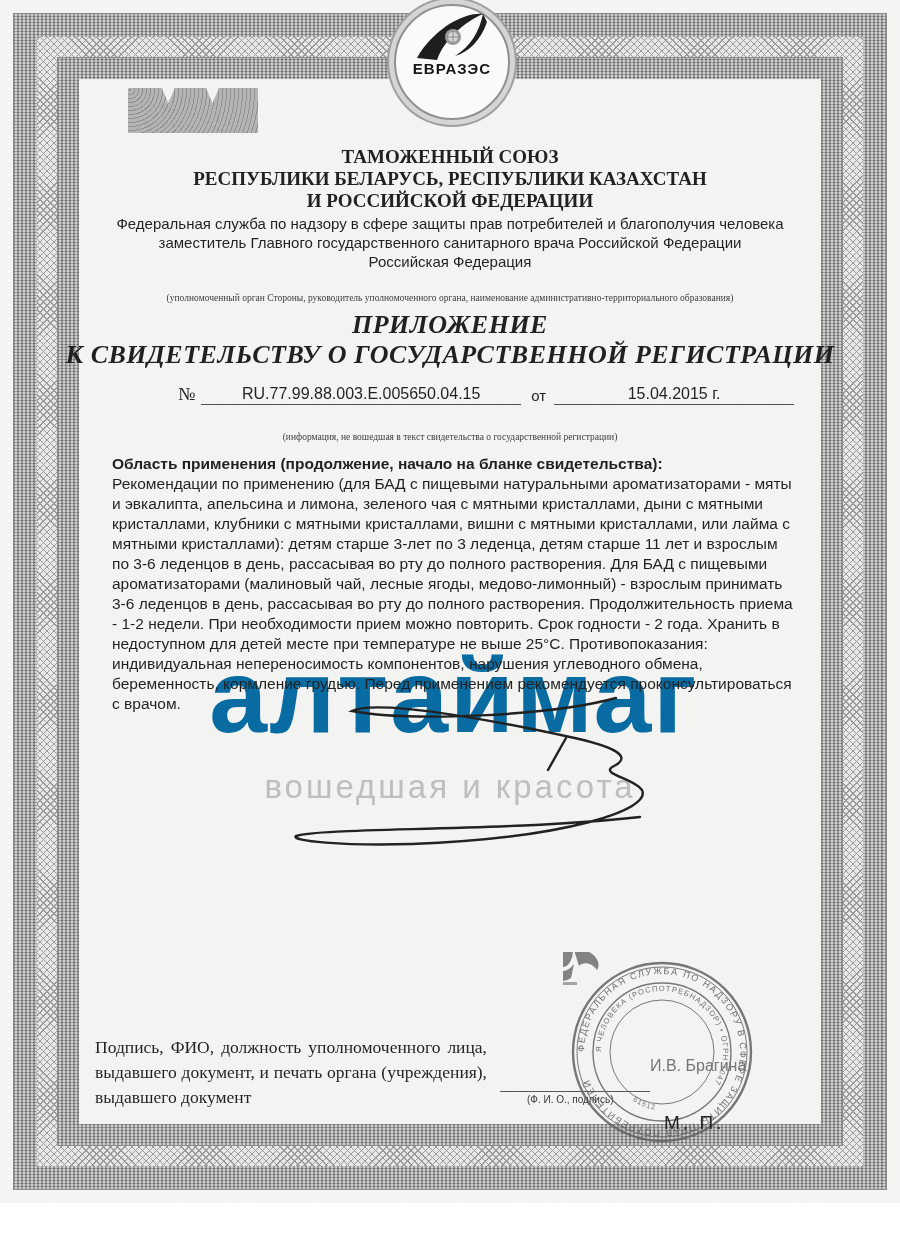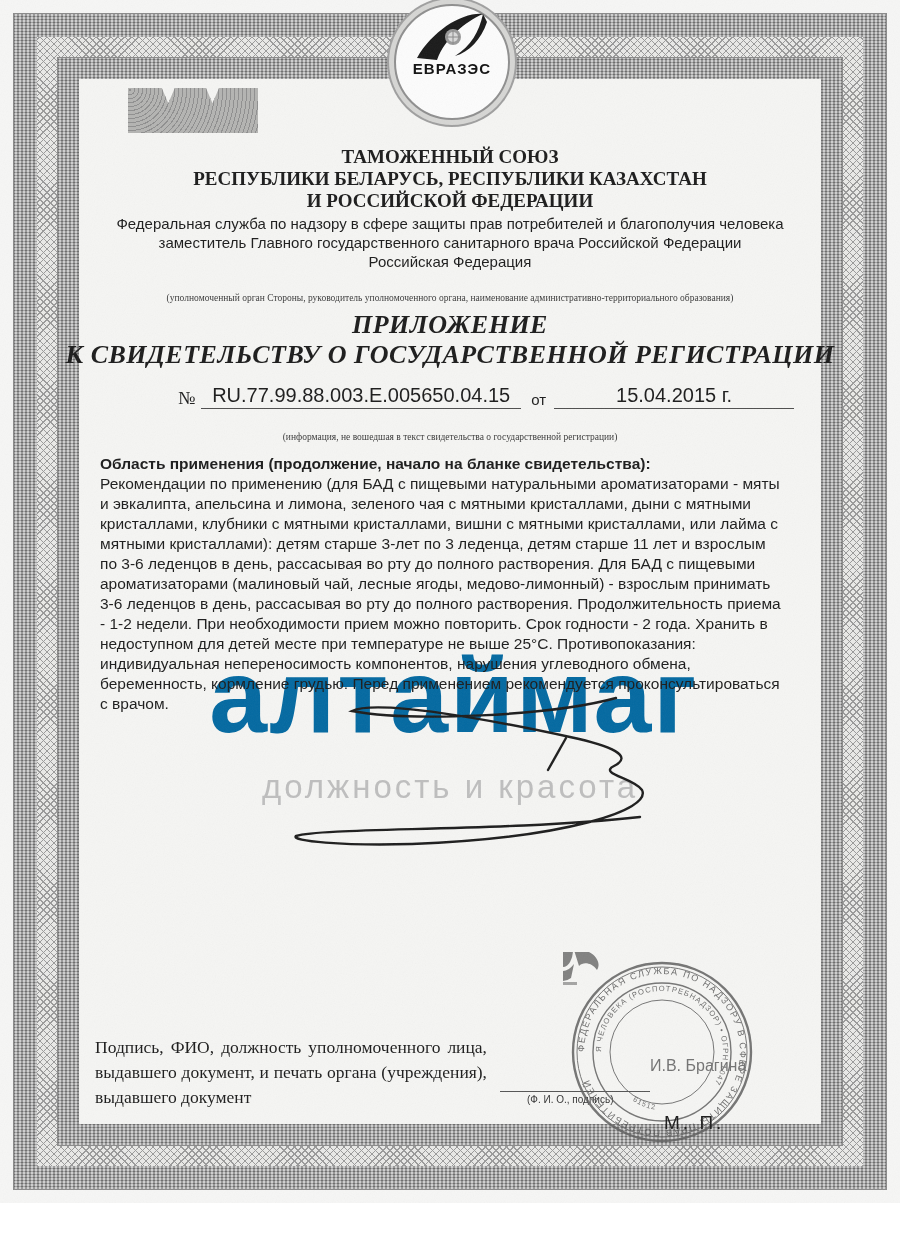--- a/index.html
+++ b/index.html
@@ -40,26 +40,26 @@
   
   .ctr{left:0;width:900px;text-align:center;z-index:4;}
   .serifb{font-family:"Liberation Serif",serif;font-weight:bold;}
   .hdr-serif{font-size:19px;line-height:22px;}
   .hdr-sans{font-size:15px;line-height:19px;}
   .micro{font-family:"Liberation Serif",serif;font-size:9.5px;color:#3a3a3a;}
   .title1{font-size:26px;line-height:30px;letter-spacing:.5px;font-style:italic;}
   
   .regline{left:178px;top:384px;width:640px;display:flex;align-items:flex-end;z-index:4;}
   .reg-no{font-family:"Liberation Serif",serif;font-size:18px;margin-right:6px;}
-  .reg-fill{border-bottom:1.5px solid #4e4e4e;text-align:center;font-size:20px;padding-bottom:1px;}
+  .reg-fill{border-bottom:1.5px solid #4e4e4e;text-align:center;font-size:16px;padding-bottom:1px;}
   .reg-num{width:320px;}
   .reg-ot{font-size:15px;margin:0 8px 1px 10px;}
   .reg-date{width:240px;}
   
-  .bodyblock{left:100px;top:453px;width:686px;z-index:4;}
+  .bodyblock{left:112px;top:453px;width:686px;z-index:4;}
   .bodyhead{font-weight:bold;font-size:15.5px;line-height:21px;}
   .bodytext{font-size:15.5px;line-height:20px;text-align:left;}
   
   .wm-brand{left:4px;top:636px;width:900px;text-align:center;font-weight:bold;
             font-size:104px;line-height:120px;color:#0369a1;letter-spacing:2px;z-index:2;}
   .wm-tagline{left:0;top:768px;width:900px;text-align:center;font-size:33px;
               color:#bebebe;letter-spacing:3px;z-index:2;}
   
   .caption{left:95px;top:1035px;width:392px;font-family:"Liberation Serif",serif;
            font-size:17.5px;line-height:25px;text-align:justify;z-index:4;}
@@ -107,21 +107,21 @@
 
   <div class="abs regline">
     <span class="reg-no">№</span>
     <span class="reg-fill reg-num">RU.77.99.88.003.Е.005650.04.15</span>
     <span class="reg-ot">от</span>
     <span class="reg-fill reg-date">15.04.2015 г.</span>
   </div>
   <div class="abs ctr micro" style="top:432px">(информация, не вошедшая в текст свидетельства о государственной регистрации)</div>
 
   <div class="abs wm-brand">алтаймаг</div>
-  <div class="abs wm-tagline">должность и красота</div>
+  <div class="abs wm-tagline">вошедшая и красота</div>
 
   <div class="abs bodyblock">
     <div class="bodyhead">Область применения (продолжение, начало на бланке свидетельства):</div>
     <div class="bodytext">Рекомендации по применению (для БАД с пищевыми натуральными ароматизаторами - мяты и эвкалипта, апельсина и лимона, зеленого чая с мятными кристаллами, дыни с мятными кристаллами, клубники с мятными кристаллами, вишни с мятными кристаллами, или лайма с мятными кристаллами): детям старше 3-лет по 3 леденца, детям старше 11 лет и взрослым по 3-6 леденцов в день, рассасывая во рту до полного растворения. Для БАД с пищевыми ароматизаторами (малиновый чай, лесные ягоды, медово-лимонный) - взрослым принимать 3-6 леденцов в день, рассасывая во рту до полного растворения. Продолжительность приема - 1-2 недели. При необходимости прием можно повторить. Срок годности - 2 года. Хранить в недоступном для детей месте при температуре не выше 25°С. Противопоказания: индивидуальная непереносимость компонентов, нарушения углеводного обмена, беременность, кормление грудью. Перед применением рекомендуется проконсультироваться с врачом.</div>
   </div>
 
   <svg class="abs sig-svg" style="left:260px;top:680px" width="420" height="180" viewBox="0 0 420 180">
     <g fill="none" stroke="#1d1d1d" stroke-width="2.4" stroke-linecap="round">
       <path d="M356,18 C290,36 150,42 92,31 C118,19 232,40 310,57 C352,66 374,76 354,86 C338,94 374,98 382,110 C392,130 306,158 152,164 C82,166 30,161 36,156 C64,147 244,152 380,137"></path>
       <path d="M288,90 L306,58"></path>

